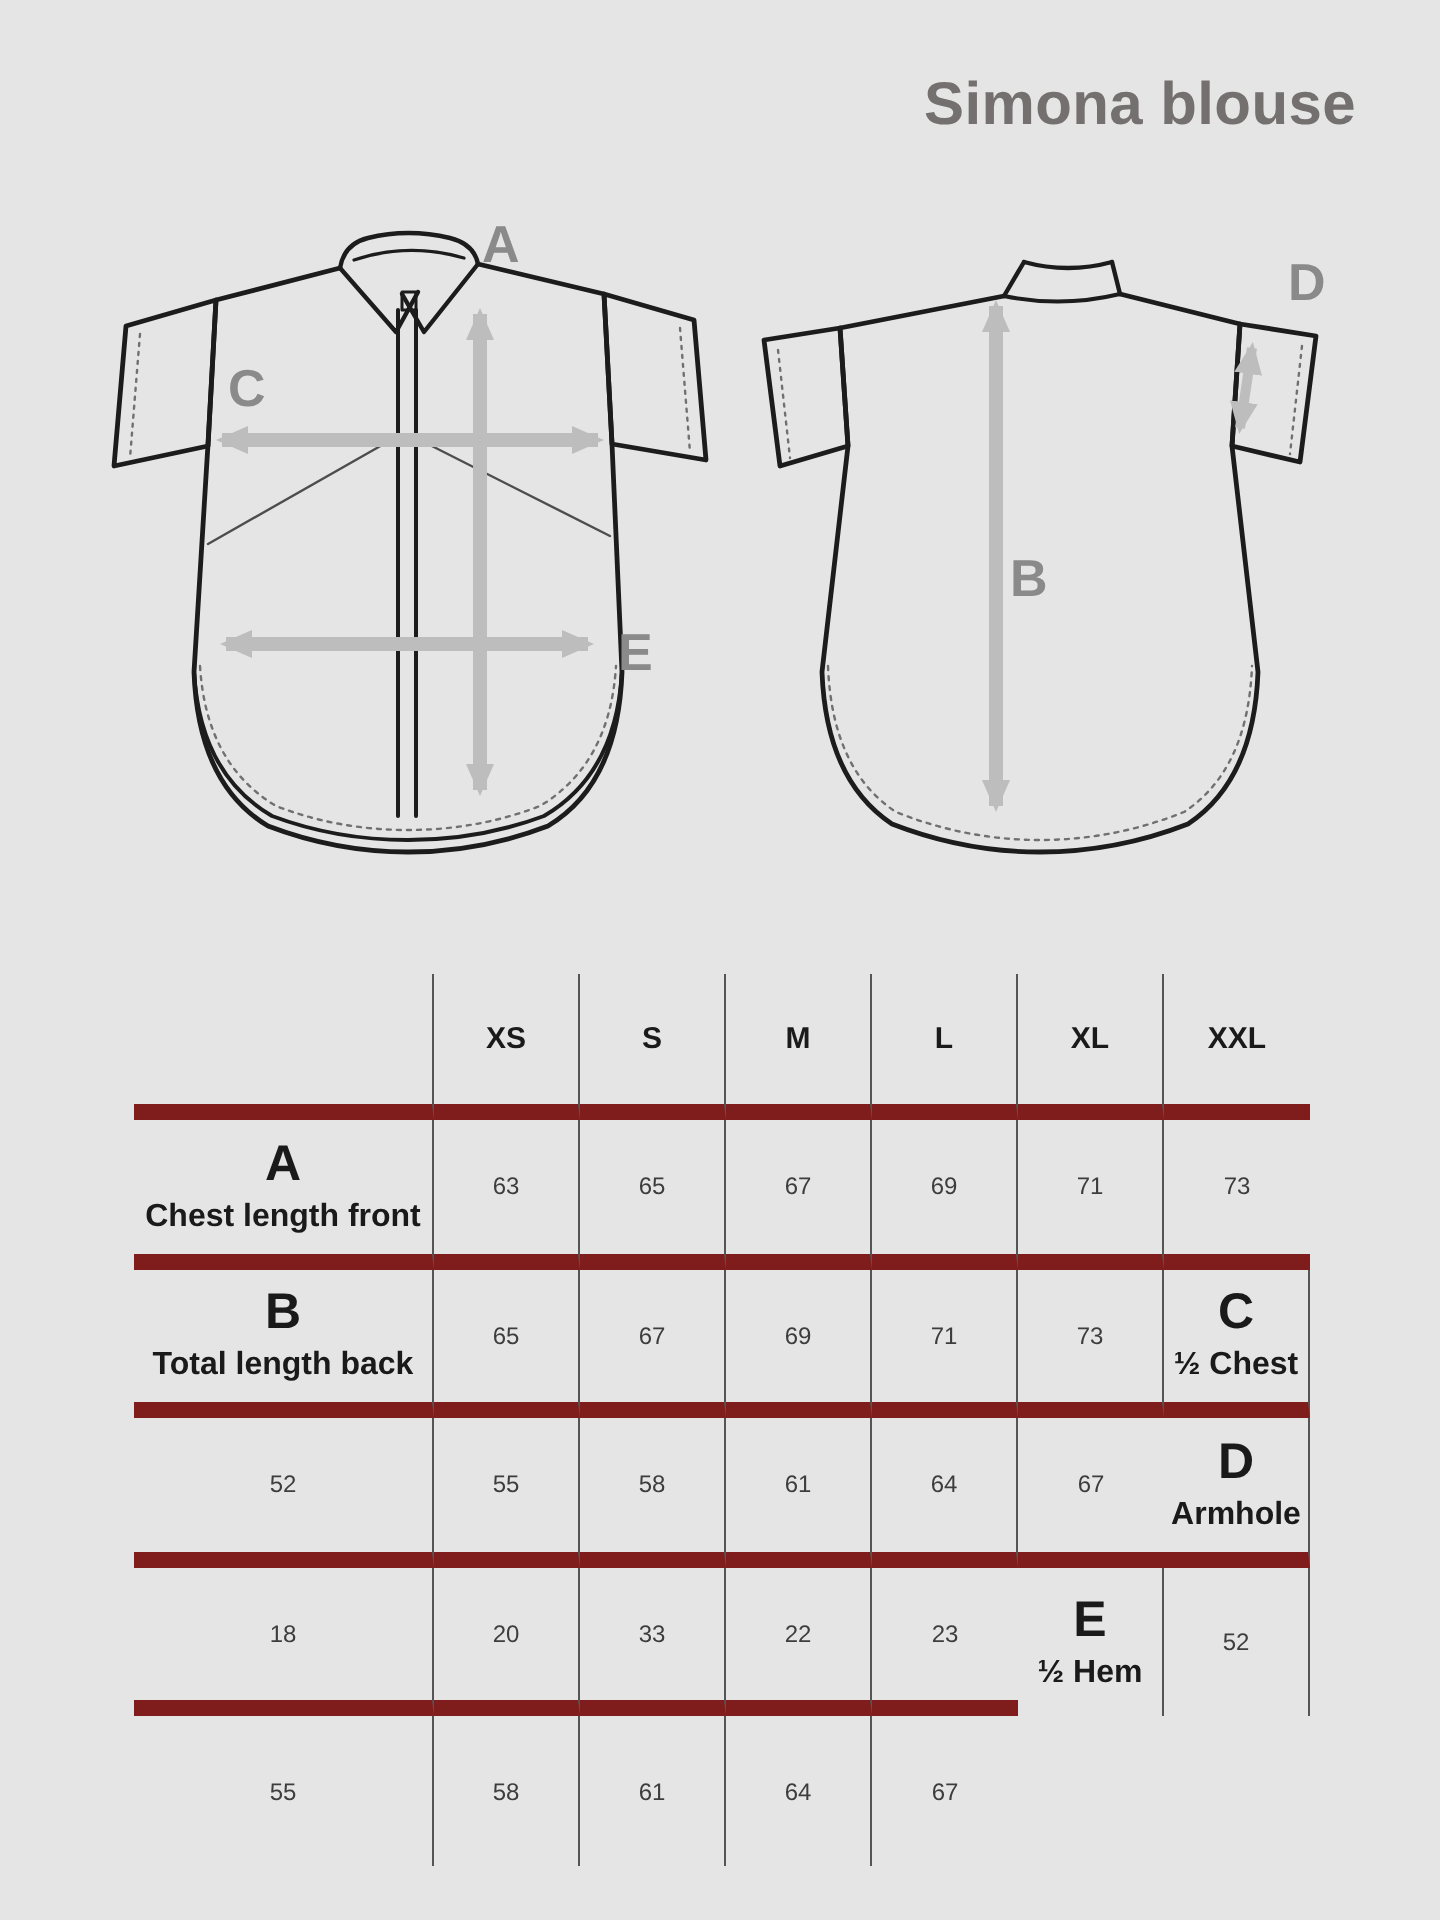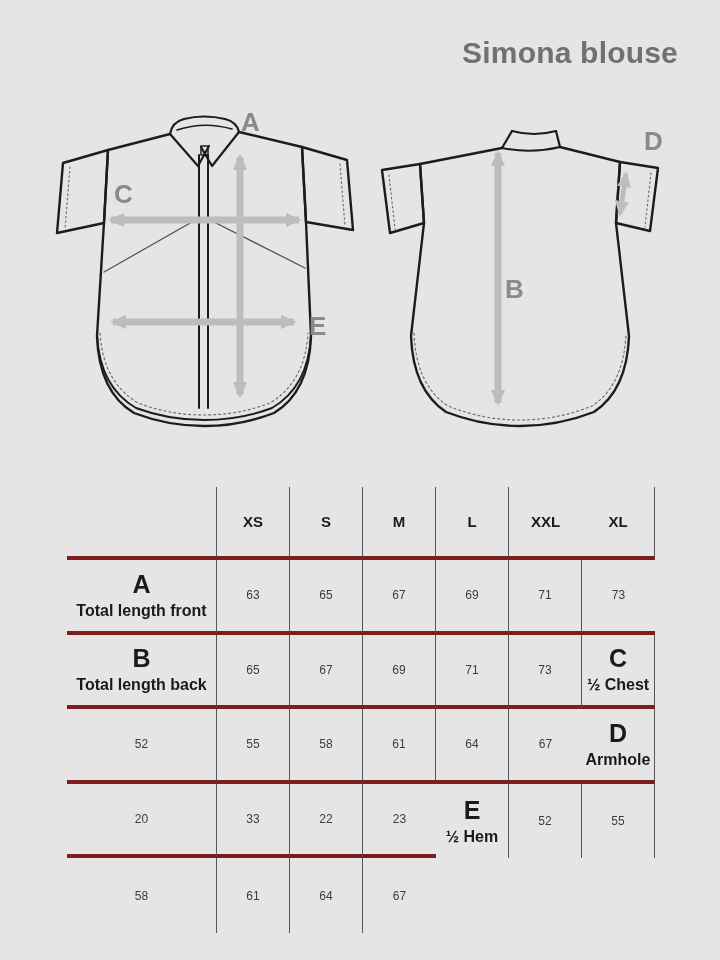--- a/index.html
+++ b/index.html
@@ -17,21 +17,21 @@
 
   .size-table{
     position:absolute;left:67px;top:487px;width:588px;
     display:grid;
     grid-template-columns:150px repeat(6, 73px);
     grid-template-rows:73px repeat(5, 74.6px);
   }
   .cell{
     display:flex;align-items:center;justify-content:center;
     border-right:1.6px solid #555555;
-    border-bottom:4px solid #7f1d1d;
+    border-bottom:8px solid #7f1d1d;
     color:#1a1a1a;box-sizing:border-box;text-align:center;
   }
   .cell.last-col{border-right:none;}
   .cell.last-row{border-bottom:none;}
   .cell.header{font-weight:bold;font-size:15px;}
   .cell.corner{}
   .cell.val{font-size:12px;color:#3d3d3d;font-weight:400;}
   .cell.rowlabel{flex-direction:column;justify-content:center;}
   .rl-letter{font-size:25px;font-weight:bold;line-height:27px;}
   .rl-name{font-size:16px;font-weight:bold;line-height:19px;margin-top:3px;}
@@ -116,25 +116,25 @@
     <text x="505" y="208">B</text>
     <text x="644" y="60">D</text>
   </svg>
 
   <div class="size-table">
       <div class="cell corner"></div>
       <div class="cell header">XS</div>
       <div class="cell header">S</div>
       <div class="cell header">M</div>
       <div class="cell header">L</div>
+      <div class="cell header">XL</div>
       <div class="cell header last-col">XXL</div>
-      <div class="cell header">XL</div>
       <div class="cell rowlabel">
         <div class="rl-letter">A</div>
-        <div class="rl-name">Total length front</div>
+        <div class="rl-name">Chest length front</div>
       </div>
       <div class="cell val">63</div>
       <div class="cell val">65</div>
       <div class="cell val">67</div>
       <div class="cell val">69</div>
       <div class="cell val">71</div>
       <div class="cell val last-col">73</div>
       <div class="cell rowlabel">
         <div class="rl-letter">B</div>
         <div class="rl-name">Total length back</div>
@@ -151,20 +151,21 @@
       <div class="cell val">52</div>
       <div class="cell val">55</div>
       <div class="cell val">58</div>
       <div class="cell val">61</div>
       <div class="cell val">64</div>
       <div class="cell val last-col">67</div>
       <div class="cell rowlabel">
         <div class="rl-letter">D</div>
         <div class="rl-name">Armhole</div>
       </div>
+      <div class="cell val">18</div>
       <div class="cell val">20</div>
       <div class="cell val">33</div>
       <div class="cell val">22</div>
       <div class="cell val last-col">23</div>
       <div class="cell rowlabel last-row">
         <div class="rl-letter">E</div>
         <div class="rl-name">½ Hem</div>
       </div>
       <div class="cell val last-row">52</div>
       <div class="cell val last-row">55</div>

